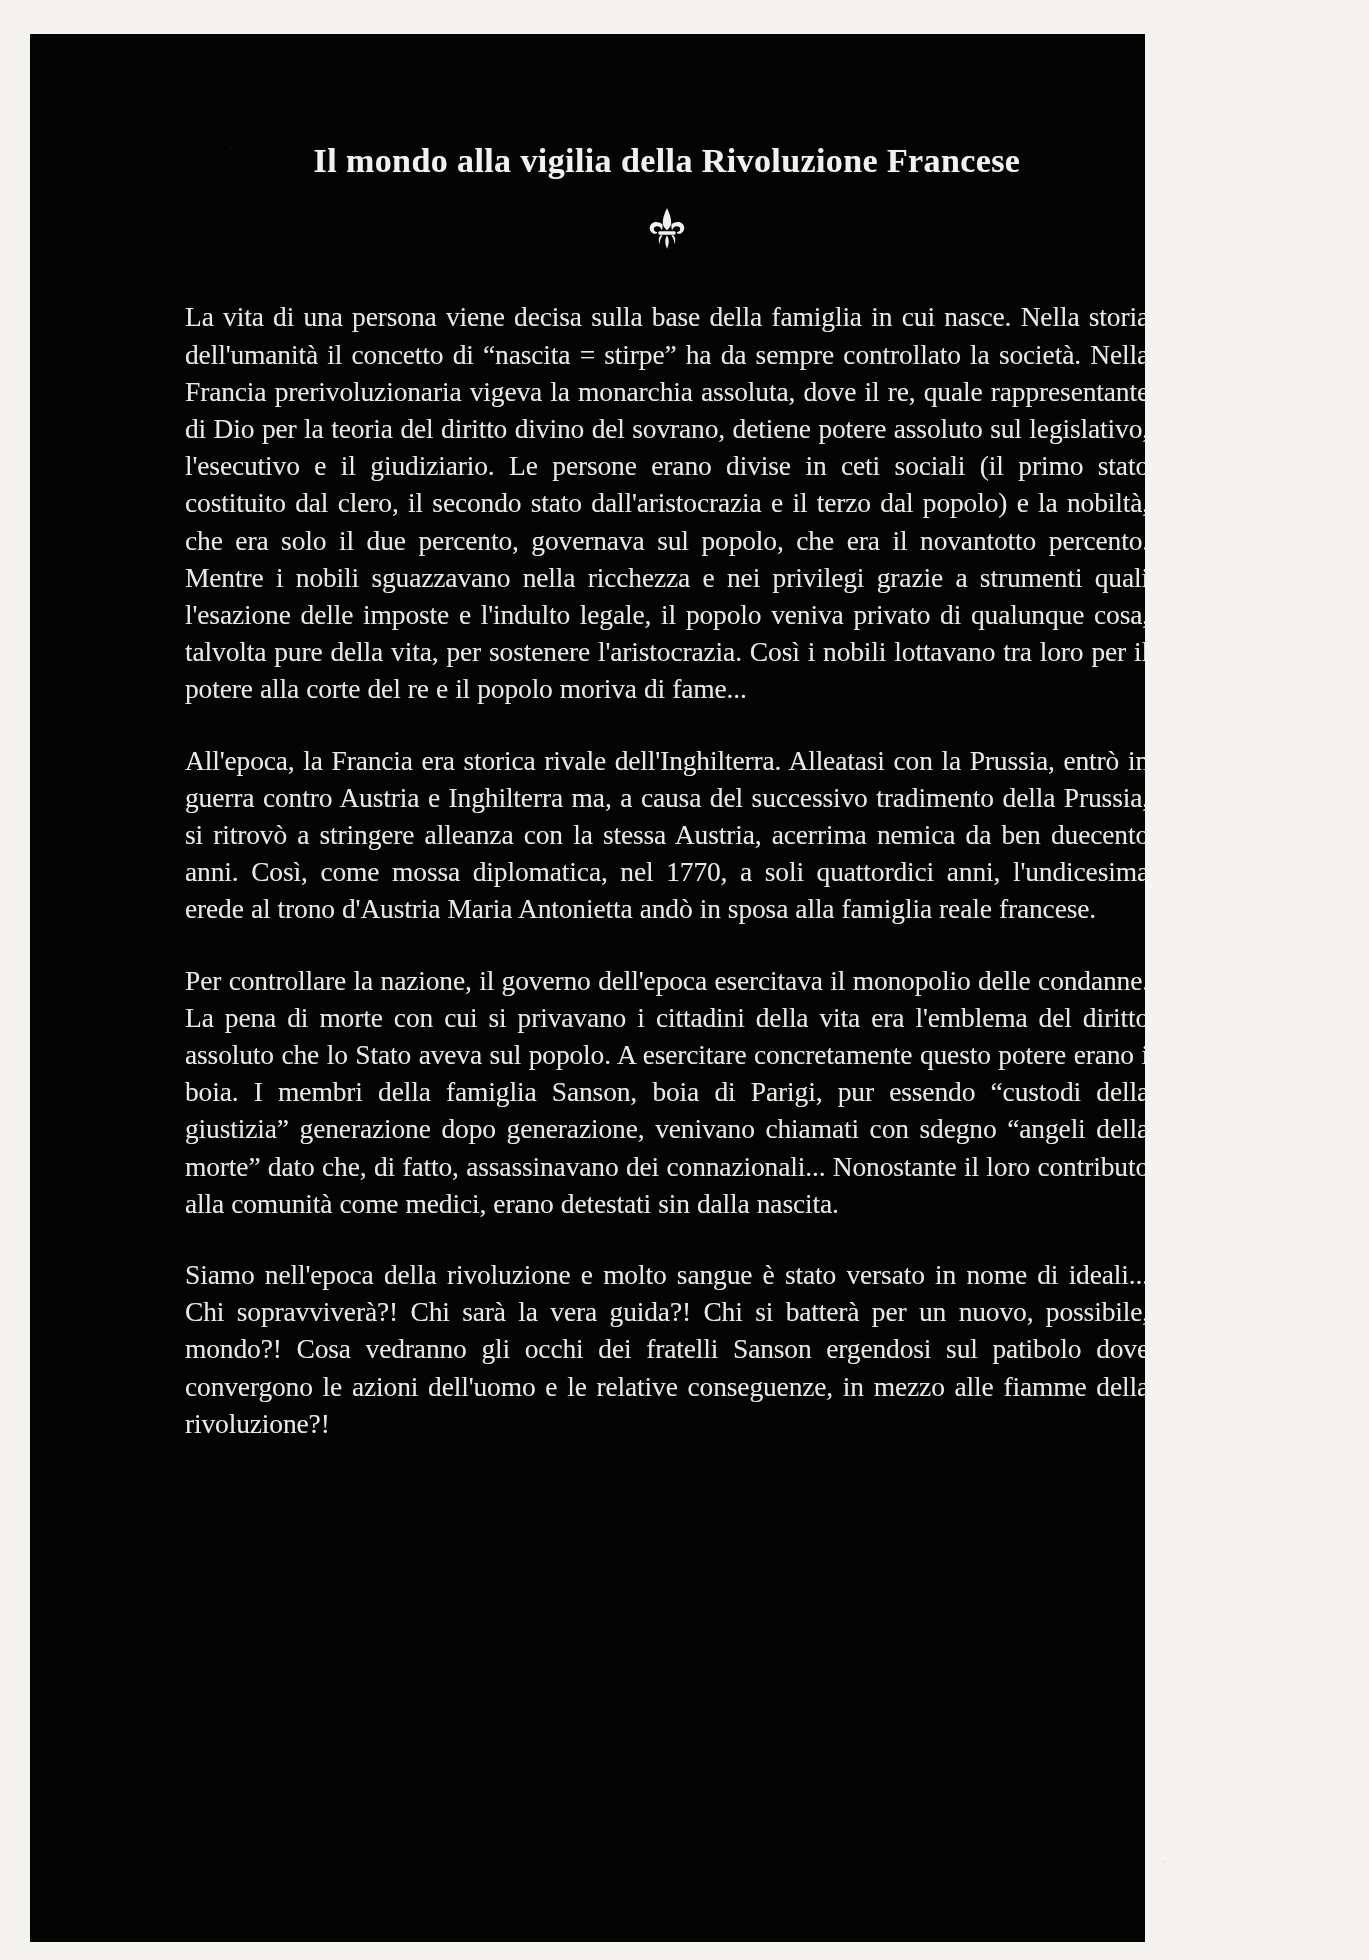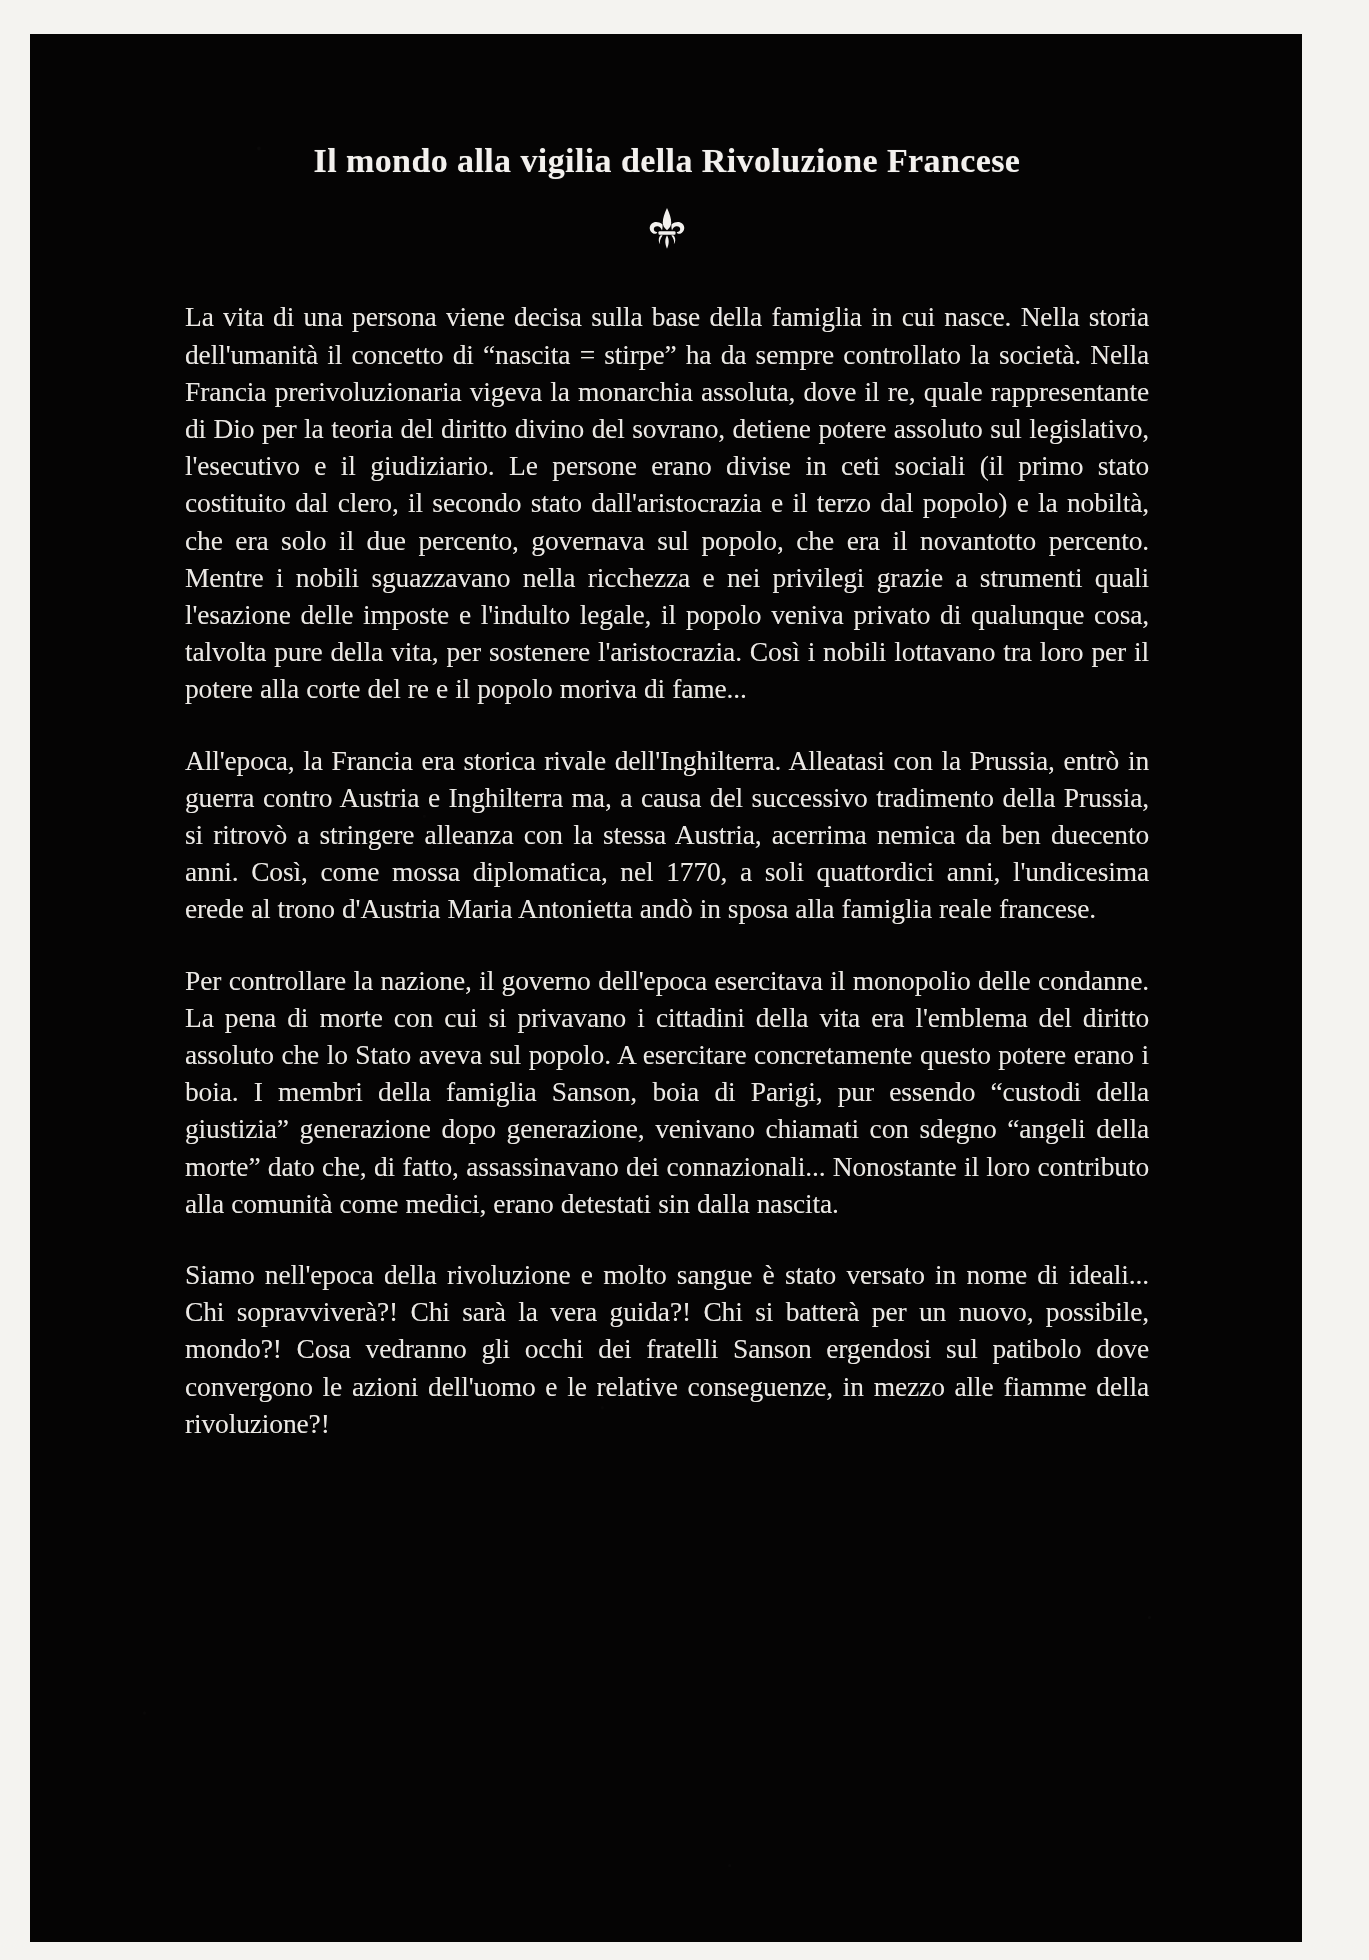--- a/index.html
+++ b/index.html
@@ -32,21 +32,21 @@
       radial-gradient(circle at 12% 8%, rgba(0,0,0,.05) 0 1px, transparent 2px),
       radial-gradient(circle at 85% 95%, rgba(0,0,0,.05) 0 1px, transparent 2px);
     pointer-events: none;
   }
 
   
   #page {
     position: absolute;
     left: 30px;
     top: 34px;
-    width: 1272px;
+    width: 1115px;
     height: 1908px;
     background: #050404;
     overflow: hidden;
   }
 
   
   #page .grain {
     position: absolute;
     inset: 0;
     pointer-events: none;

